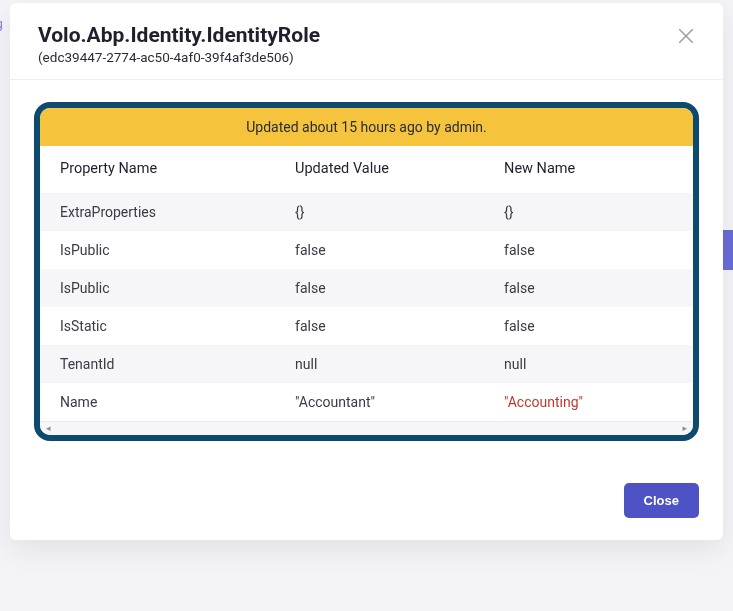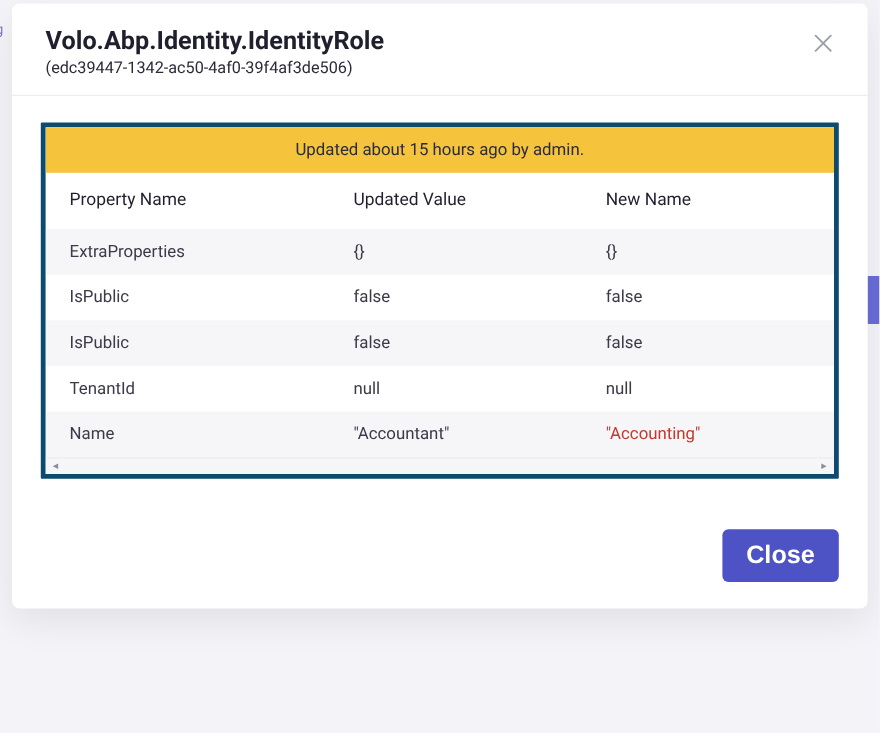--- a/index.html
+++ b/index.html
@@ -62,22 +62,22 @@
   }
   .modal-divider {
     border: none;
     border-top: 1px solid #ececf1;
     margin: 0;
   }
   .modal-body {
     padding: 22px 24px 24px 24px;
   }
   .panel {
-    border: 4px solid #0c4a6e;
-    border-radius: 1px;
+    border: 6px solid #0c4a6e;
+    border-radius: 16px;
     overflow: hidden;
   }
   .panel-head {
     background: #f5c43c;
     color: #2b2b3a;
     text-align: center;
     font-size: 14px;
     padding: 11px 8px;
   }
   .tbl-wrap {
@@ -127,41 +127,41 @@
     padding: 18px 24px 22px 24px;
     display: flex;
     justify-content: flex-end;
   }
   .btn-close {
     background: #4d52c4;
     color: #fff;
     border: none;
     border-radius: 5px;
     padding: 10px 20px;
-    font-size: 21px;
+    font-size: 13px;
     font-weight: 600;
     cursor: pointer;
   }
   .c1 { width: 36%; }
   .c2 { width: 32%; }
   .c3 { width: 32%; }
 </style>
 </head>
 <body>
 
 <div class="viewport">
   <span class="bg-letter">g</span>
   <div class="bg-bar"></div>
 
   <div class="modal">
 
     <div class="modal-header">
       <div class="titles">
         <h1 class="modal-title">Volo.Abp.Identity.IdentityRole</h1>
-        <p class="modal-subtitle">(edc39447-1342-ac50-4af0-39f4af3de506)</p>
+        <p class="modal-subtitle">(edc39447-2774-ac50-4af0-39f4af3de506)</p>
       </div>
       <svg class="close-icon" viewBox="0 0 16 16">
         <line x1="2" y1="2" x2="14" y2="14" stroke="currentColor" stroke-width="1.4"></line>
         <line x1="14" y1="2" x2="2" y2="14" stroke="currentColor" stroke-width="1.4"></line>
       </svg>
     </div>
 
     <hr class="modal-divider">
 
     <div class="modal-body">
@@ -192,20 +192,25 @@
                   <td>IsPublic</td>
                   <td>false</td>
                   <td>false</td>
                 </tr>
                 <tr>
                   <td>IsPublic</td>
                   <td>false</td>
                   <td>false</td>
                 </tr>
                 <tr>
+                  <td>IsStatic</td>
+                  <td>false</td>
+                  <td>false</td>
+                </tr>
+                <tr>
                   <td>TenantId</td>
                   <td>null</td>
                   <td>null</td>
                 </tr>
                 <tr>
                   <td>Name</td>
                   <td>"Accountant"</td>
                   <td class="changed">"Accounting"</td>
                 </tr>
               </tbody>

